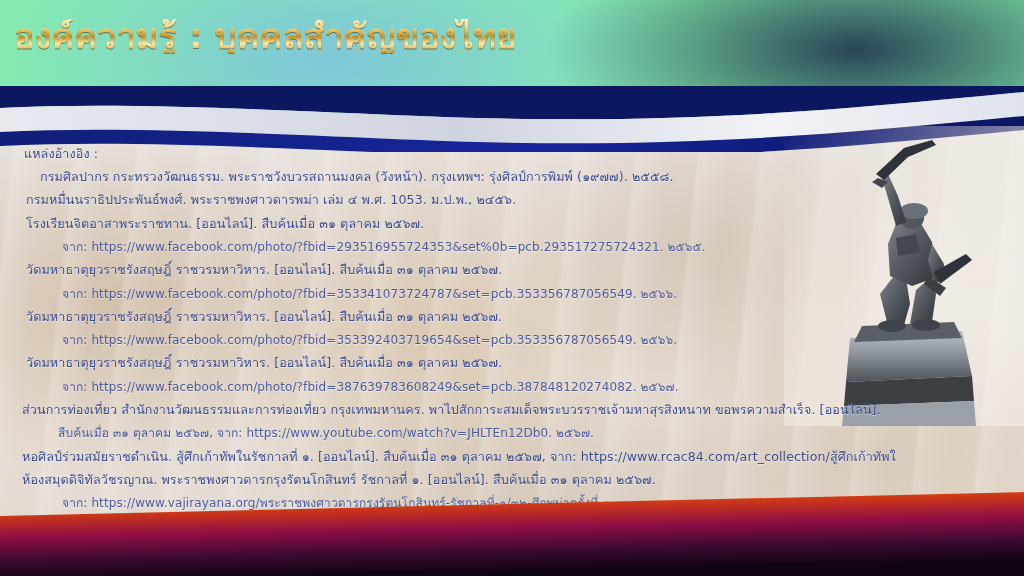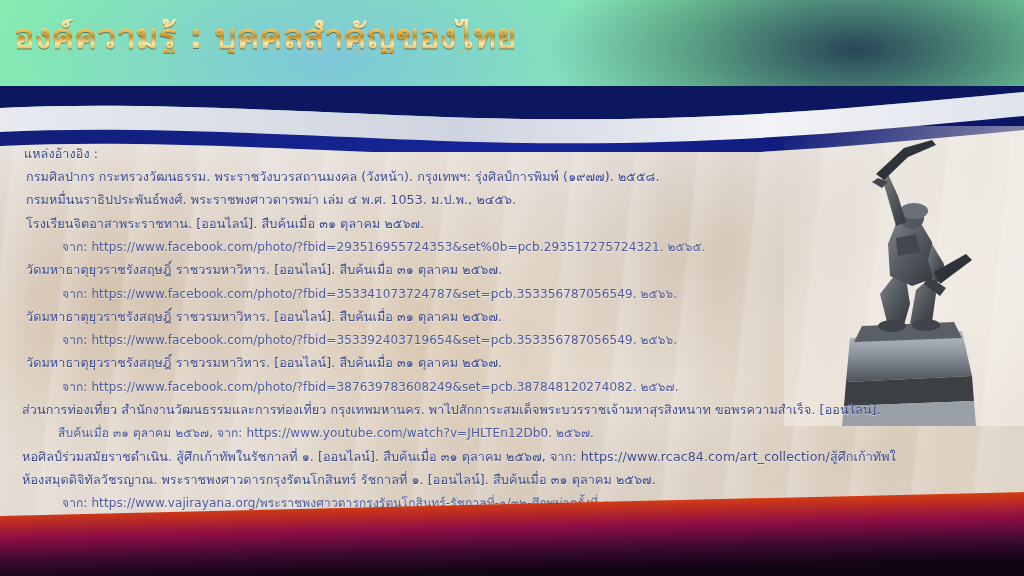--- a/index.html
+++ b/index.html
@@ -165,21 +165,21 @@
 
       <path d="M148,118 L160,138 L158,156 L150,156 L144,134 Z" fill="url(#stone)"></path>
       <path d="M150,146 L182,128 L188,134 L156,158 Z" fill="#2e3339"></path>
       <path d="M144,150 L162,162 L156,170 L140,158 Z" fill="#3a3f45"></path>
     </svg>
   </div>
 
   <div class="refs">
     <div class="ln" style="left:24px;top:8px;">แหล่งอ้างอิง :</div>
     <div id="ref-lines">
-        <div class="ln" style="left: 26px; top: 31px;">กรมศิลปากร กระทรวงวัฒนธรรม.   พระราชวังบวรสถานมงคล (วังหน้า).  กรุงเทพฯ: รุ่งศิลป์การพิมพ์ (๑๙๗๗). ๒๕๕๘.</div>
+        <div class="ln" style="left: 40px; top: 31px;">กรมศิลปากร กระทรวงวัฒนธรรม.   พระราชวังบวรสถานมงคล (วังหน้า).  กรุงเทพฯ: รุ่งศิลป์การพิมพ์ (๑๙๗๗). ๒๕๕๘.</div>
         <div class="ln" style="left: 26px; top: 54.3px;">กรมหมื่นนราธิปประพันธ์พงศ์.   พระราชพงศาวดารพม่า เล่ม ๔ พ.ศ. 1053.  ม.ป.พ., ๒๔๕๖.</div>
         <div class="ln" style="left: 26px; top: 77.6px;">โรงเรียนจิตอาสาพระราชทาน. [ออนไลน์]. สืบค้นเมื่อ ๓๑ ตุลาคม ๒๕๖๗.</div>
         <div class="ln url" style="left: 62px; top: 100.9px;">จาก: https://www.facebook.com/photo/?fbid=293516955724353&amp;set%0b=pcb.293517275724321. ๒๕๖๕.</div>
         <div class="ln" style="left: 26px; top: 124.2px;">วัดมหาธาตุยุวราชรังสฤษฎิ์ ราชวรมหาวิหาร. [ออนไลน์]. สืบค้นเมื่อ ๓๑ ตุลาคม ๒๕๖๗.</div>
         <div class="ln url" style="left: 62px; top: 147.5px;">จาก: https://www.facebook.com/photo/?fbid=353341073724787&amp;set=pcb.353356787056549. ๒๕๖๖.</div>
         <div class="ln" style="left: 26px; top: 170.8px;">วัดมหาธาตุยุวราชรังสฤษฎิ์ ราชวรมหาวิหาร. [ออนไลน์]. สืบค้นเมื่อ ๓๑ ตุลาคม ๒๕๖๗.</div>
         <div class="ln url" style="left: 62px; top: 194.1px;">จาก: https://www.facebook.com/photo/?fbid=353392403719654&amp;set=pcb.353356787056549. ๒๕๖๖.</div>
         <div class="ln" style="left: 26px; top: 217.4px;">วัดมหาธาตุยุวราชรังสฤษฎิ์ ราชวรมหาวิหาร. [ออนไลน์]. สืบค้นเมื่อ ๓๑ ตุลาคม ๒๕๖๗.</div>
         <div class="ln url" style="left: 62px; top: 240.7px;">จาก: https://www.facebook.com/photo/?fbid=387639783608249&amp;set=pcb.387848120274082. ๒๕๖๗.</div>
         <div class="ln" style="left: 22px; top: 264px;">ส่วนการท่องเที่ยว สำนักงานวัฒนธรรมและการท่องเที่ยว กรุงเทพมหานคร.   พาไปสักการะสมเด็จพระบวรราชเจ้ามหาสุรสิงหนาท ขอพรความสำเร็จ. [ออนไลน์].</div>

